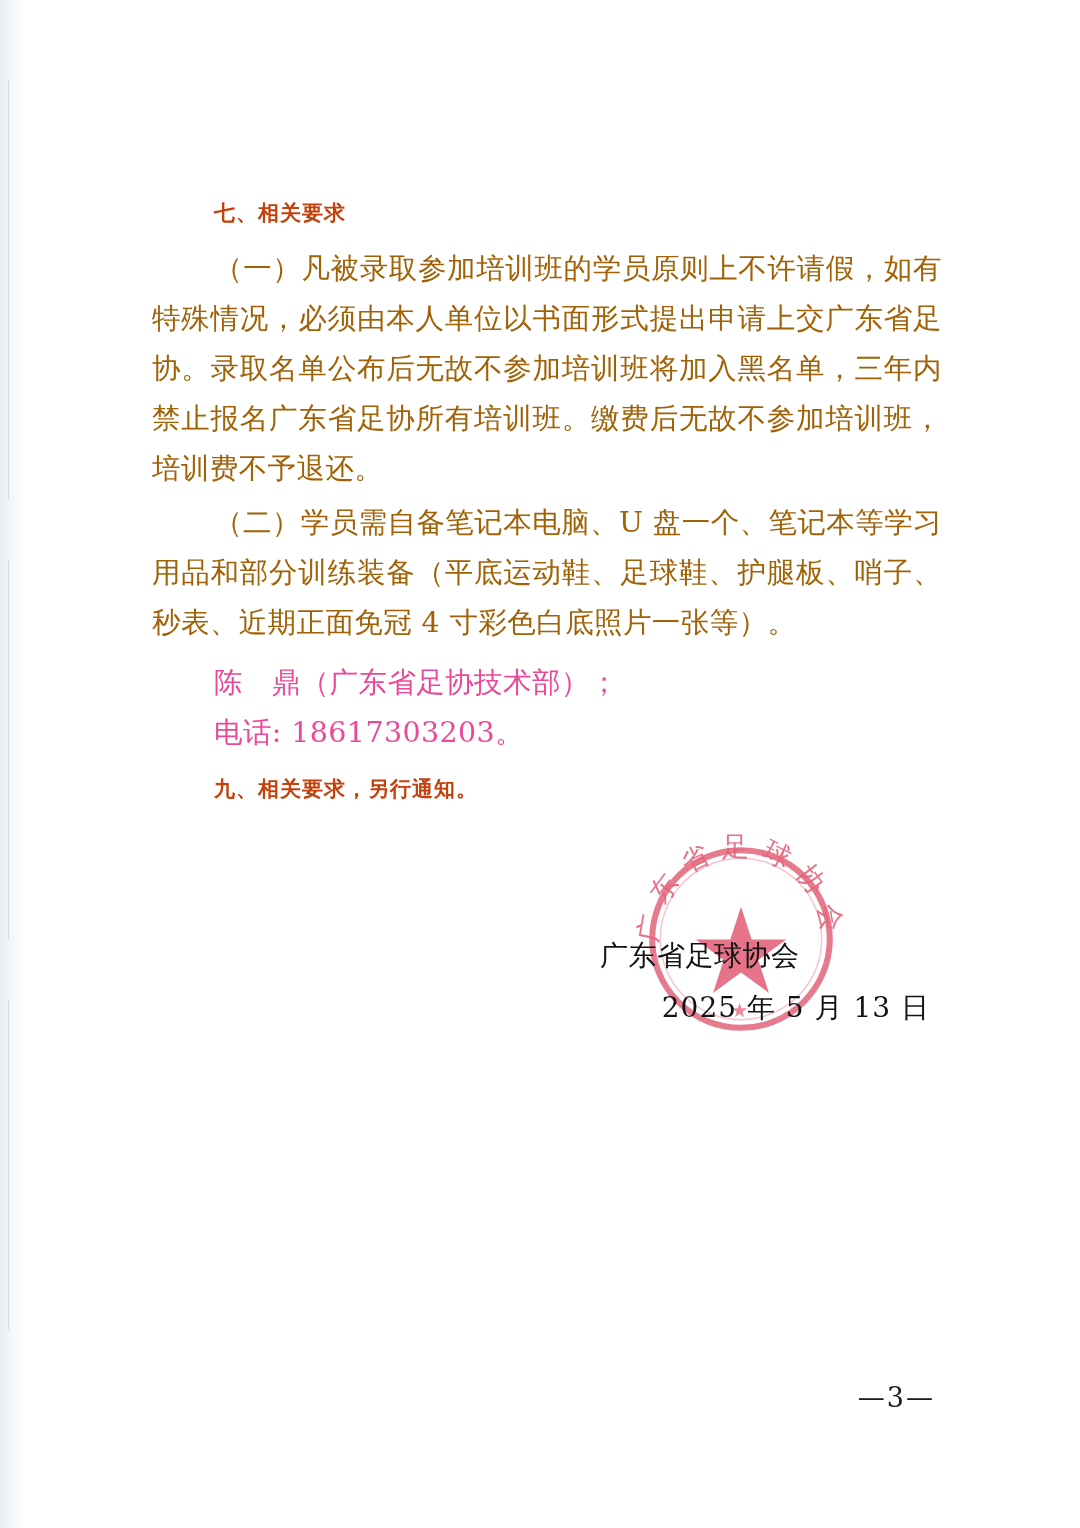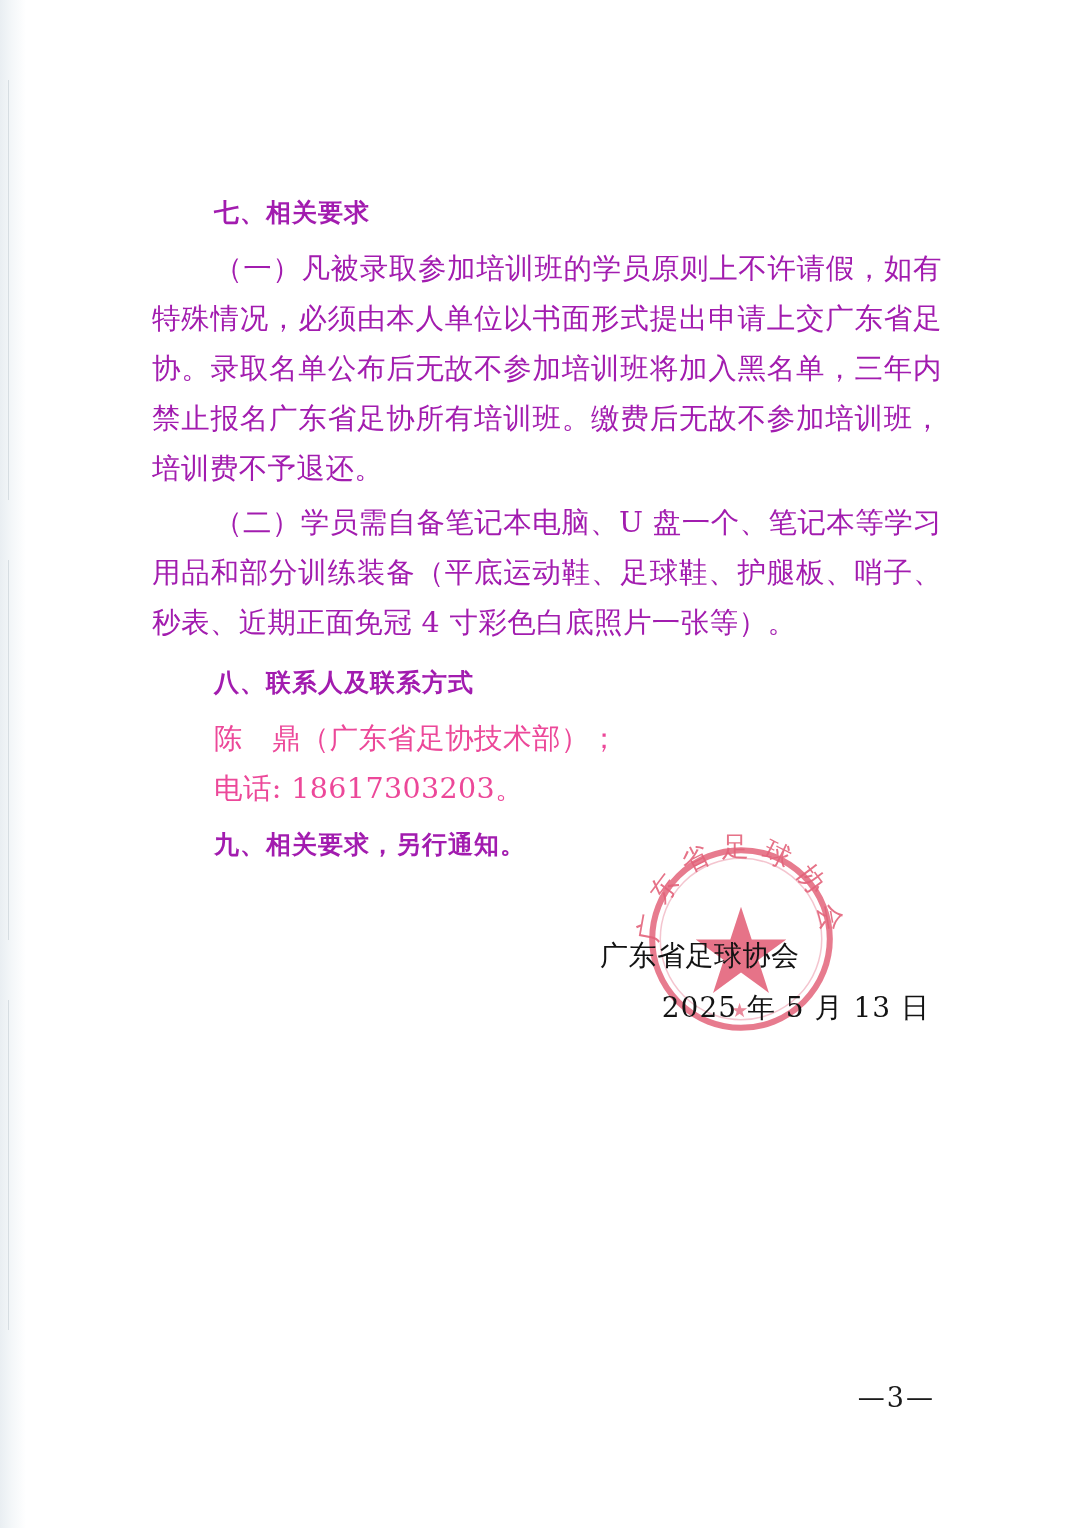--- a/index.html
+++ b/index.html
@@ -42,32 +42,32 @@
   .content {
     position: absolute;
     left: 152px;
     top: 188px;
     width: 790px;
   }
 
   .heading {
     font-family: "DejaVu Serif", "Liberation Serif", serif;
     font-weight: bold;
-    font-size: 25px;
+    font-size: 21px;
     line-height: 50px;
-    color: #a21caf;
+    color: #c2410c;
     letter-spacing: 1px;
     margin: 0 0 6px 0;
     text-indent: 62px;
   }
 
   .para {
     font-size: 28.5px;
     line-height: 50px;
-    color: #a21caf;
+    color: #a16207;
     margin: 0 0 4px 0;
     text-align: justify;
     text-justify: inter-ideograph;
     letter-spacing: 0.4px;
   }
   .para.indent {
     text-indent: 62px;
   }
 
   .block-gap {
@@ -144,21 +144,20 @@
   <div class="content">
 
     <div class="heading">七、相关要求</div>
 
     <div class="para indent">（一）凡被录取参加培训班的学员原则上不许请假，如有特殊情况，必须由本人单位以书面形式提出申请上交广东省足协。录取名单公布后无故不参加培训班将加入黑名单，三年内禁止报名广东省足协所有培训班。缴费后无故不参加培训班，培训费不予退还。</div>
 
     <div class="para indent">（二）学员需自备笔记本电脑、U 盘一个、笔记本等学习用品和部分训练装备（平底运动鞋、足球鞋、护腿板、哨子、秒表、近期正面免冠 4 寸彩色白底照片一张等）。</div>
 
     <div class="block-gap"></div>
 
-    <div class="heading">八、联系人及联系方式</div>
 
     <div class="contact-line">陈　鼎（广东省足协技术部）；</div>
 
     <div class="contact-line">电话: 18617303203。</div>
 
     <div class="block-gap"></div>
 
     <div class="heading">九、相关要求，另行通知。</div>
 
   </div>

